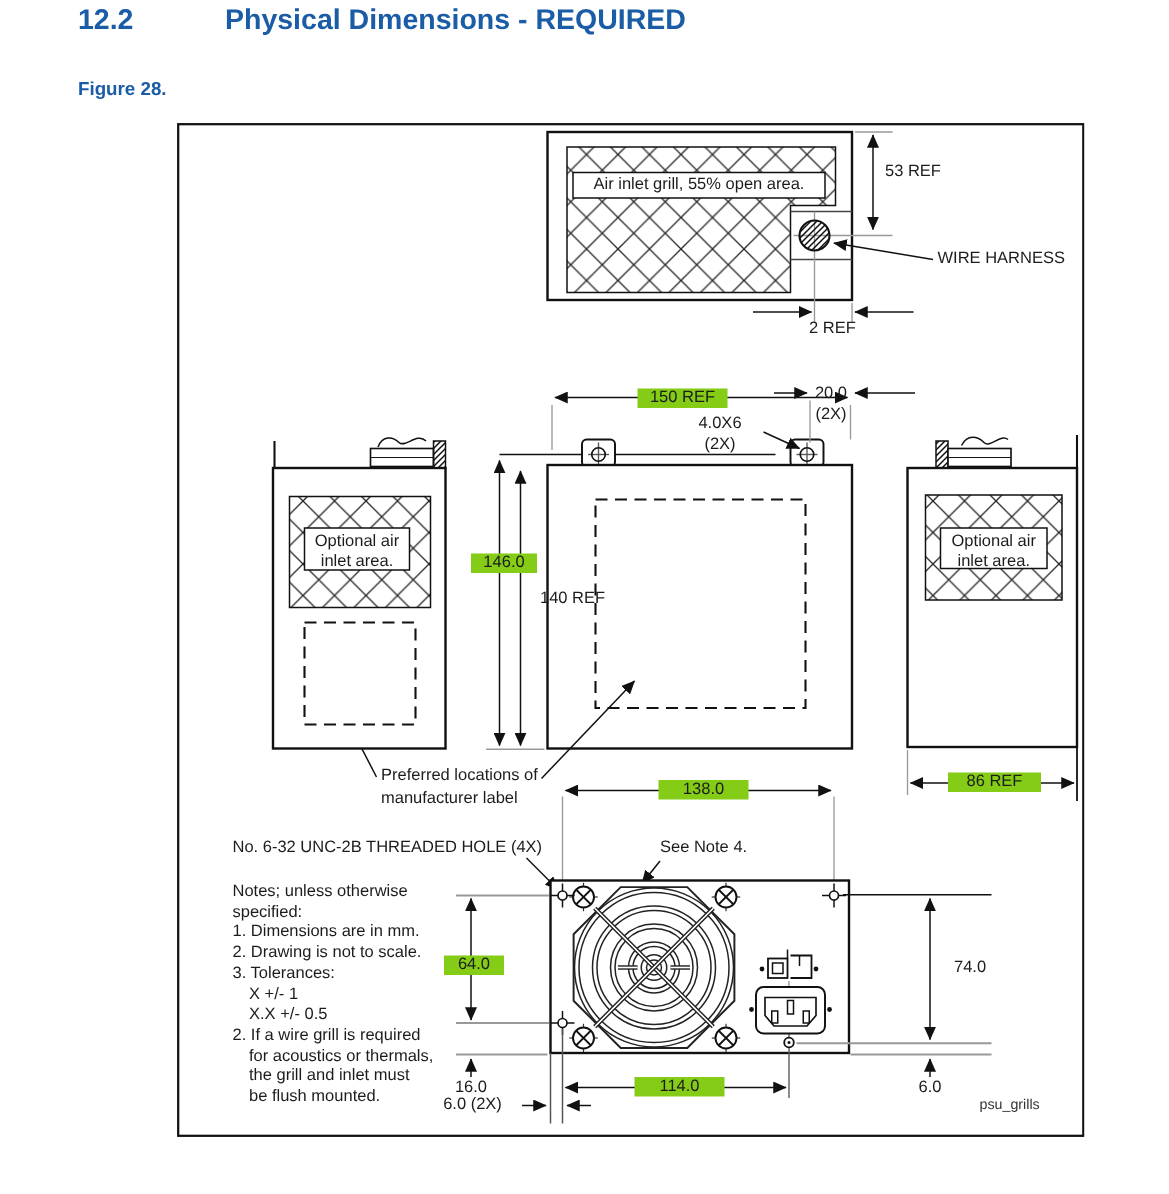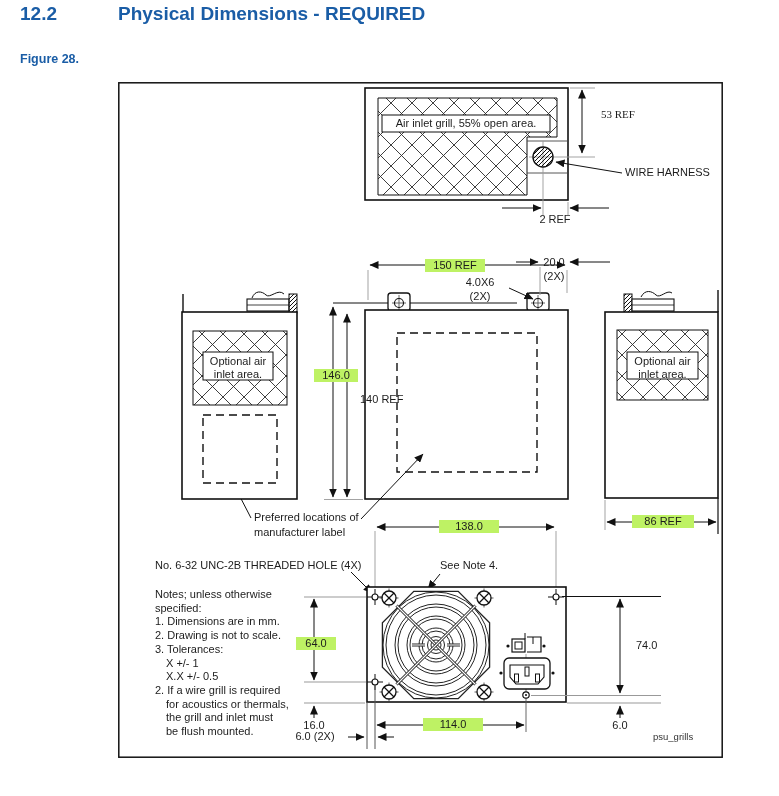--- a/index.html
+++ b/index.html
@@ -1,27 +1,27 @@
 <!DOCTYPE html>
 <html><head>
 <meta charset="utf-8">
 <style>
   html,body{margin:0;padding:0;background:#fff;}
   .page{position:relative;width:779px;height:796px;background:#fff;overflow:hidden;
         font-family:"Liberation Sans",sans-serif;}
-  .heading{position:absolute;font-weight:bold;color:#1a5da6;white-space:nowrap;}
+  .heading{position:absolute;font-weight:bold;color:#1a5da6;white-space:nowrap;margin-left:32px;}
   #sec-num{left:20px;top:3px;font-size:19px;}
   #sec-title{left:118px;top:3px;font-size:19px;}
   #fig-label{left:20px;top:52px;font-size:12.5px;}
   #fig-caption{left:118px;top:52px;font-size:12.5px;}
   .frame{position:absolute;left:118px;top:82px;width:605px;height:676px;}
   .frame svg{position:absolute;left:0;top:0;}
   .lbl{position:absolute;font-size:11px;color:#1c1c1c;line-height:13px;white-space:nowrap;z-index:2;}
   .ctr{text-align:center;}
-  .bg{background:#bef264;padding:0 2px;}
+  .bg{background:#84cc16;padding:0 2px;}
   .rt{text-align:center;}
   .notes{position:absolute;left:37px;top:506px;width:170px;z-index:2;}
   .nline{font-size:11px;color:#1c1c1c;line-height:13.7px;white-space:nowrap;}
   .nindent{padding-left:11px;}
   .small{font-size:9.5px;color:#333;}
   .grill-lbl{font-size:11px;line-height:15px;}
 </style>
 </head>
 <body>
 
@@ -257,21 +257,21 @@
         <line x1="257" y1="604" x2="257" y2="667" stroke="#555" stroke-width="1"></line>
         <line x1="230" y1="655" x2="246" y2="655" stroke="#111" stroke-width="1" marker-end="url(#ar)"></line>
         <line x1="276" y1="655" x2="260" y2="655" stroke="#111" stroke-width="1" marker-end="url(#ar)"></line>
 
         <line x1="408" y1="622" x2="408" y2="650" stroke="#555" stroke-width="0.9"></line>
         <line x1="259" y1="643" x2="406" y2="643" stroke="#111" stroke-width="1" marker-start="url(#ar)" marker-end="url(#ar)"></line>
       </g>
     </svg>
 
     <div class="lbl ctr grill-lbl" style="left:264px;top:34px;width:168px;">Air inlet grill, 55% open area.</div>
-    <div class="lbl" style="left:483px;top:26px;font-family:Liberation Serif, serif;">53 REF</div>
+    <div class="lbl" style="left:472px;top:26px;">53 REF</div>
     <div class="lbl" style="left:507px;top:84px;">WIRE HARNESS</div>
     <div class="lbl ctr" style="left:407px;top:131px;width:60px;">2 REF</div>
 
     <div class="lbl ctr bg" style="left:307px;top:177px;width:56px;">150 REF</div>
     <div class="lbl ctr" style="left:421px;top:174px;width:30px;">20.0</div>
     <div class="lbl ctr" style="left:421px;top:188px;width:30px;">(2X)</div>
     <div class="lbl ctr" style="left:337px;top:194px;width:50px;">4.0X6</div>
     <div class="lbl ctr" style="left:337px;top:208px;width:50px;">(2X)</div>
     <div class="lbl ctr bg" style="left:196px;top:287px;width:40px;">146.0</div>
     <div class="lbl" style="left:242px;top:311px;">140 REF</div>

